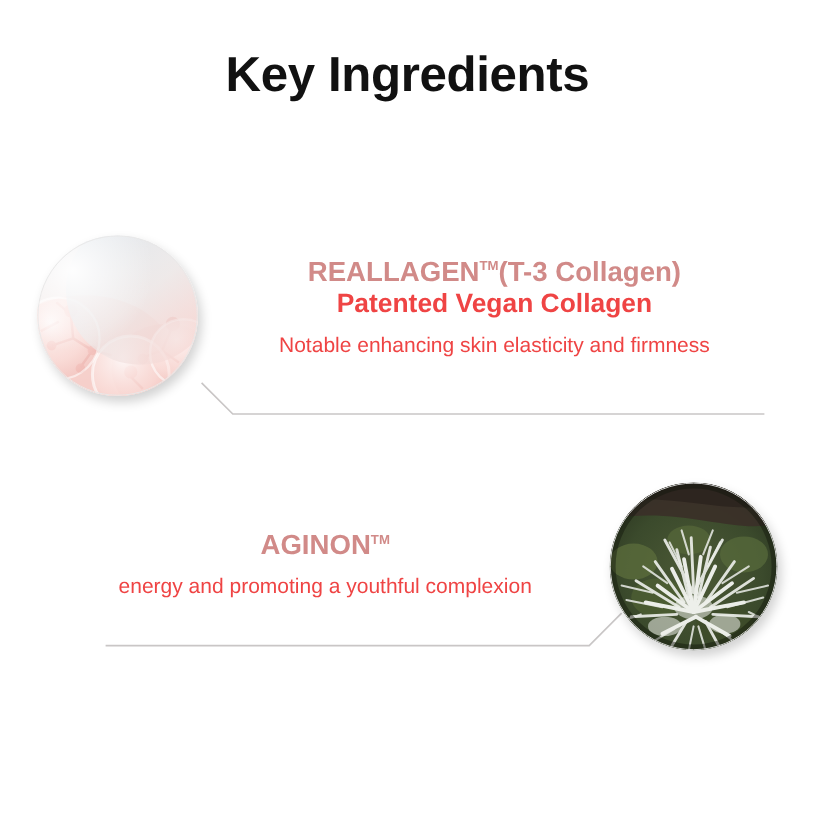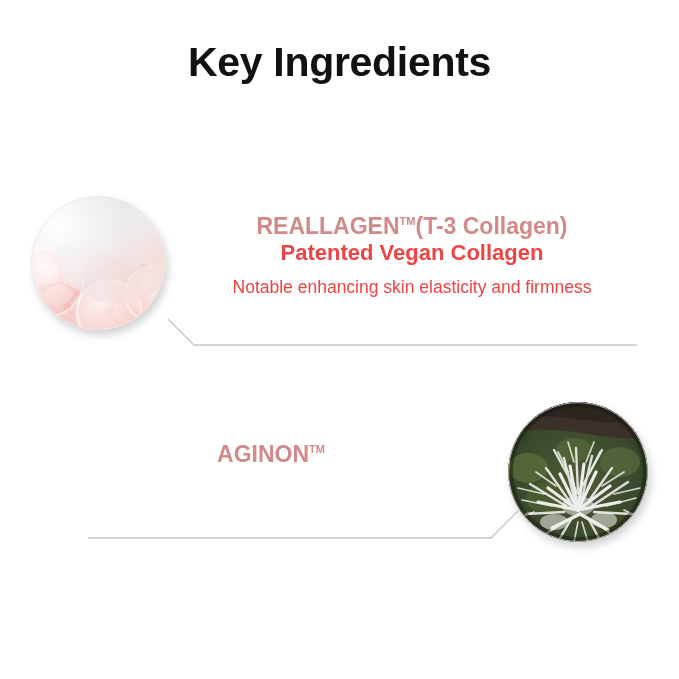--- a/index.html
+++ b/index.html
@@ -303,16 +303,17 @@
     </div>
     <div class="ing-sub">Patented Vegan Collagen</div>
     <div class="ing-desc">Notable enhancing skin elasticity and firmness</div>
   </div>
 
   <div class="ingredient" id="ingredient-2">
     <div class="ing-brand">
       <span>AGINON</span><span class="tm">TM</span>
     </div>
     <div class="ing-desc">
+      <div>energy and promoting a youthful complexion</div>
     </div>
   </div>
 
 </div>
 
 </body></html>

